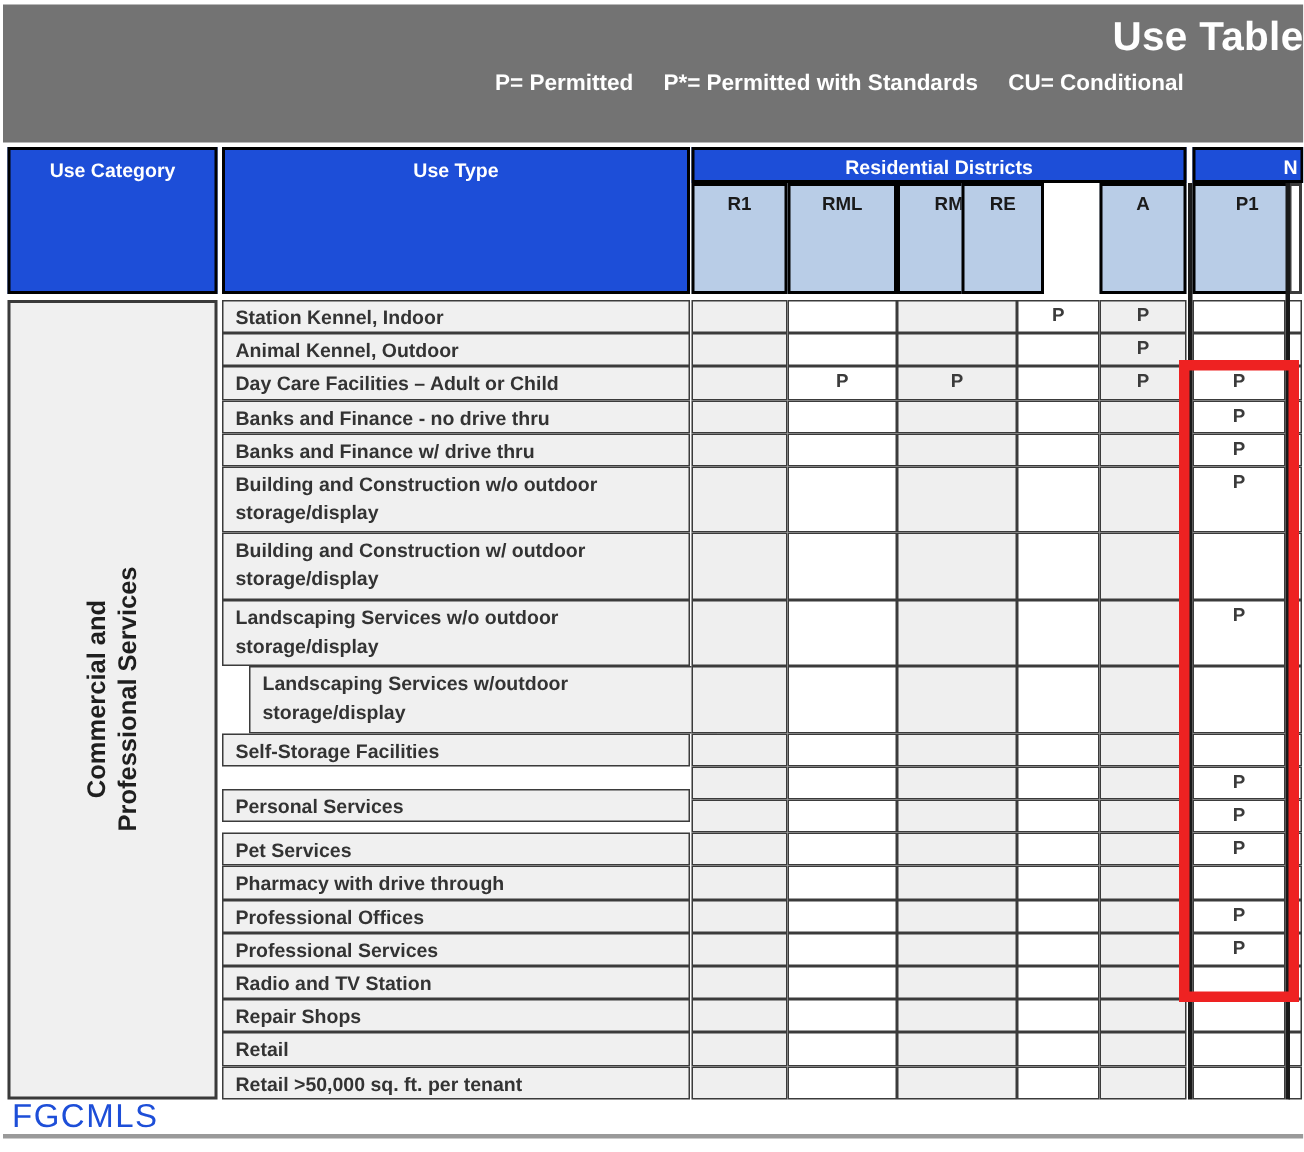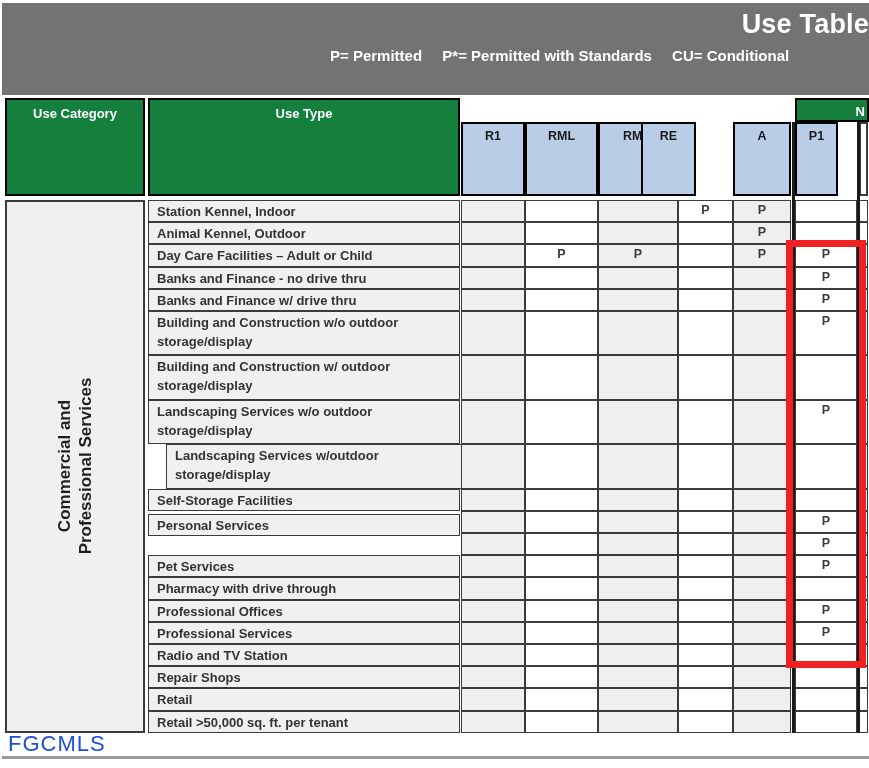--- a/index.html
+++ b/index.html
@@ -57,21 +57,21 @@
     left: 2px;
     top: 96px;
     width: 867px;
     height: 660px;
     background: #ffffff;
   }
 
   
   .hdr-dark {
     position: absolute;
-    background: #15803d;
+    background: #1d4ed8;
     color: #ffffff;
     font-weight: bold;
     box-sizing: border-box;
     border: 2px solid #000000;
     display: flex;
     justify-content: center;
     font-size: 13px;
   }
   .hdr-dark.tall { align-items: flex-start; padding-top: 6px; }
   .hdr-group { align-items: flex-start; padding-top: 4px; }
@@ -186,27 +186,28 @@
       <span>P= Permitted</span>
       <span>P*= Permitted with Standards</span>
       <span>CU= Conditional</span>
     </div>
   </div>
 
   <div id="table">
 
   <div class="hdr-dark tall" style="left: 3px; top: 2px; width: 140px; height: 98px;">Use Category</div>
       <div class="hdr-dark tall" style="left: 146px; top: 2px; width: 312px; height: 98px; text-align: right;">Use Type</div>
+      <div class="hdr-dark hdr-group" style="left: 459px; top: 2px; width: 330px; height: 24px;">Residential Districts</div>
       <div class="hdr-dark hdr-group" style="left: 793px; top: 2px; width: 74px; height: 24px; justify-content: flex-end; padding-right: 2px;">N</div>
       <div class="hdr-sub" style="left: 459px; top: 26px; width: 64px; height: 74px;">R1</div>
       <div class="hdr-sub" style="left: 523px; top: 26px; width: 73px; height: 74px;">RML</div>
       <div class="hdr-sub" style="left: 596px; top: 26px; width: 80px; height: 74px;">RMM</div>
       <div class="hdr-sub" style="left: 639px; top: 26px; width: 55px; height: 74px;">RE</div>
       <div class="hdr-sub" style="left: 731px; top: 26px; width: 58px; height: 74px;">A</div>
-      <div class="hdr-sub" style="left: 793px; top: 26px; width: 43px; height: 74px;">P1</div>
+      <div class="hdr-sub" style="left: 793px; top: 26px; width: 73px; height: 74px;">P1</div>
       <div class="hdr-sub" style="left: 857px; top: 26px; width: 9px; height: 74px; background: rgb(255, 255, 255); border-color: rgb(59, 59, 59);"></div>
       <div class="cat-cell" style="left: 3px; top: 104px; width: 140px; height: 532.8px;">
         <div class="cat-rot">
           <div>Commercial and</div>
           <div>Professional Services</div>
         </div>
       </div>
       <div class="use-cell" style="left: 146px; top: 104px; width: 312px; height: 22.2px;">Station Kennel, Indoor</div>
       <div class="dist-cell shade" style="left: 459px; top: 104px; width: 64px; height: 22.2px;"></div>
       <div class="dist-cell plain" style="left: 523px; top: 104px; width: 73px; height: 22.2px;"></div>
@@ -280,21 +281,21 @@
       <div class="dist-cell plain" style="left: 793px; top: 348.2px; width: 62px; height: 44.4px;"></div>
       <div class="dist-cell plain" style="left: 857px; top: 348.2px; width: 9px; height: 44.4px;"></div>
       <div class="use-cell" style="left: 146px; top: 392.6px; width: 312px; height: 22.2px;">Self-Storage Facilities</div>
       <div class="dist-cell shade" style="left: 459px; top: 392.6px; width: 64px; height: 22.2px;"></div>
       <div class="dist-cell plain" style="left: 523px; top: 392.6px; width: 73px; height: 22.2px;"></div>
       <div class="dist-cell shade" style="left: 596px; top: 392.6px; width: 80px; height: 22.2px;"></div>
       <div class="dist-cell plain" style="left: 676px; top: 392.6px; width: 55px; height: 22.2px;"></div>
       <div class="dist-cell shade" style="left: 731px; top: 392.6px; width: 58px; height: 22.2px;"></div>
       <div class="dist-cell plain" style="left: 793px; top: 392.6px; width: 62px; height: 22.2px;"></div>
       <div class="dist-cell plain" style="left: 857px; top: 392.6px; width: 9px; height: 22.2px;"></div>
-      <div class="use-cell" style="left: 146px; top: 418px; width: 312px; height: 22.2px;">Personal Services</div>
+      <div class="use-cell" style="left: 146px; top: 430px; width: 312px; height: 22.2px;">Personal Services</div>
       <div class="dist-cell shade" style="left: 459px; top: 414.8px; width: 64px; height: 22.2px;"></div>
       <div class="dist-cell plain" style="left: 523px; top: 414.8px; width: 73px; height: 22.2px;"></div>
       <div class="dist-cell shade" style="left: 596px; top: 414.8px; width: 80px; height: 22.2px;"></div>
       <div class="dist-cell plain" style="left: 676px; top: 414.8px; width: 55px; height: 22.2px;"></div>
       <div class="dist-cell shade" style="left: 731px; top: 414.8px; width: 58px; height: 22.2px;"></div>
       <div class="dist-cell plain" style="left: 793px; top: 414.8px; width: 62px; height: 22.2px;">P</div>
       <div class="dist-cell plain" style="left: 857px; top: 414.8px; width: 9px; height: 22.2px;"></div>
       <div class="dist-cell shade" style="left: 459px; top: 437px; width: 64px; height: 22.2px;"></div>
       <div class="dist-cell plain" style="left: 523px; top: 437px; width: 73px; height: 22.2px;"></div>
       <div class="dist-cell shade" style="left: 596px; top: 437px; width: 80px; height: 22.2px;"></div>

